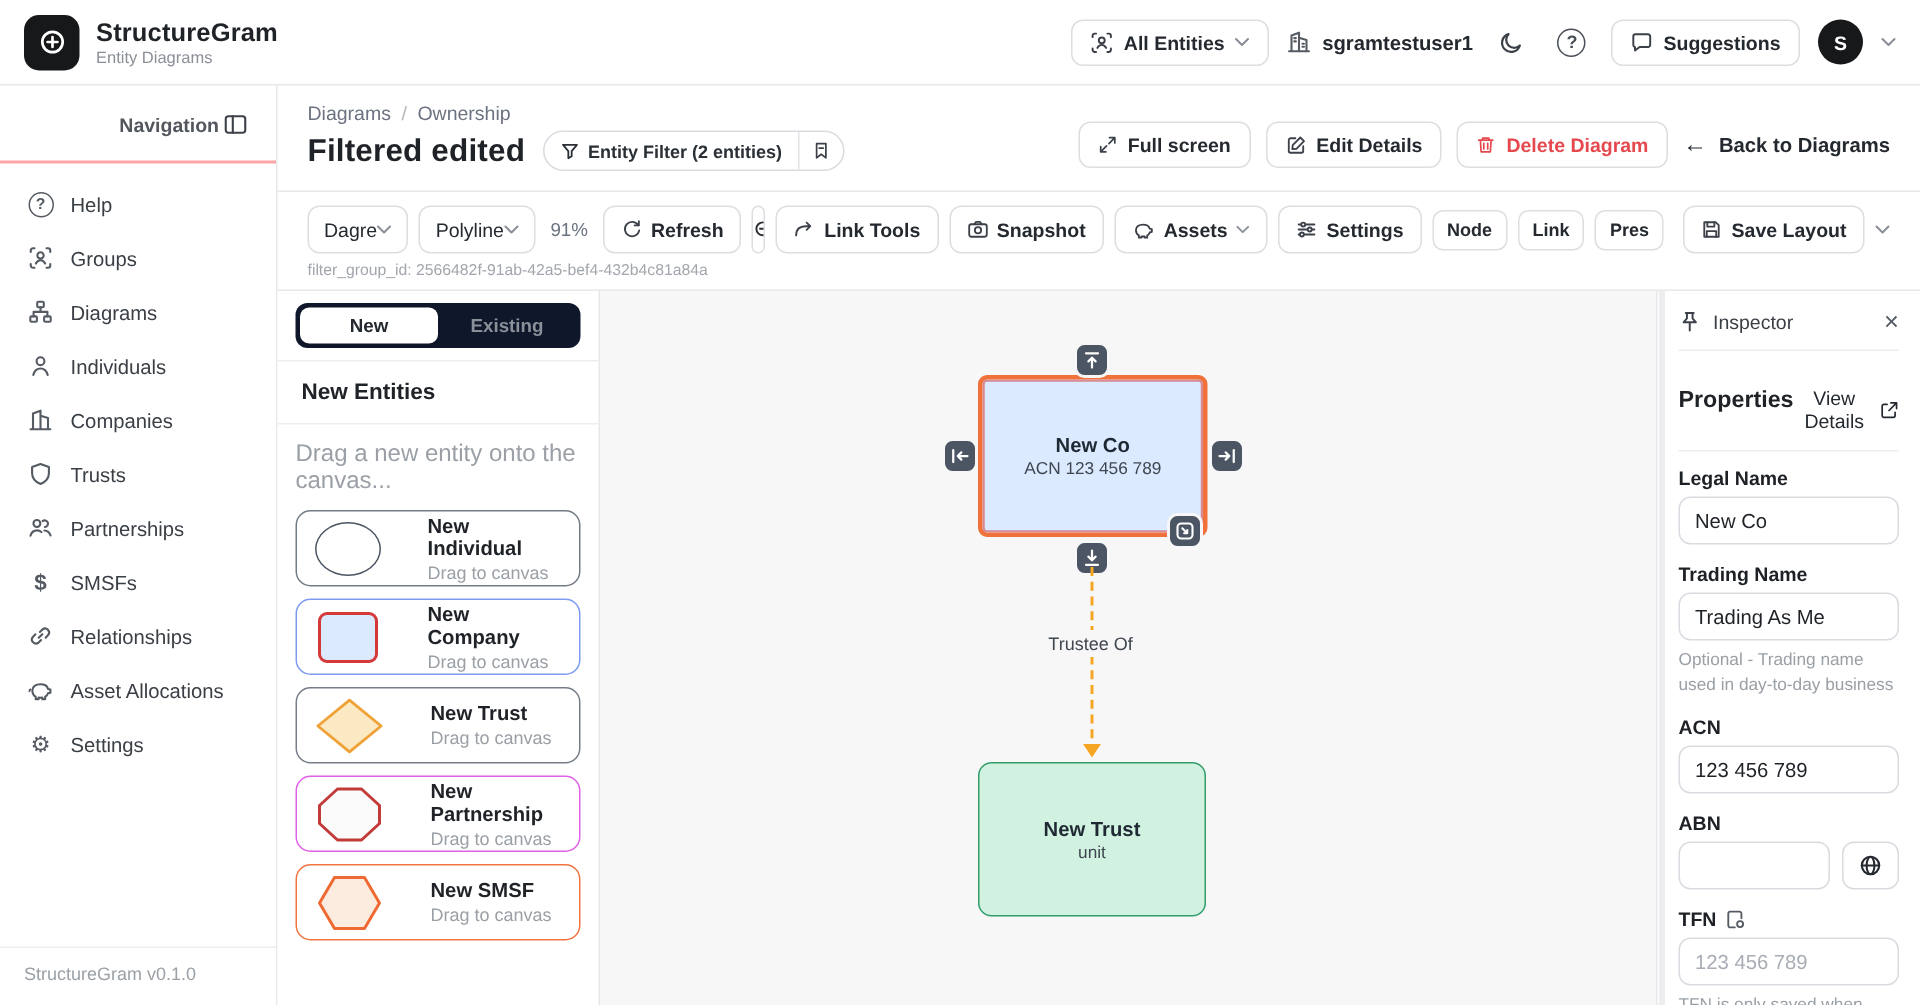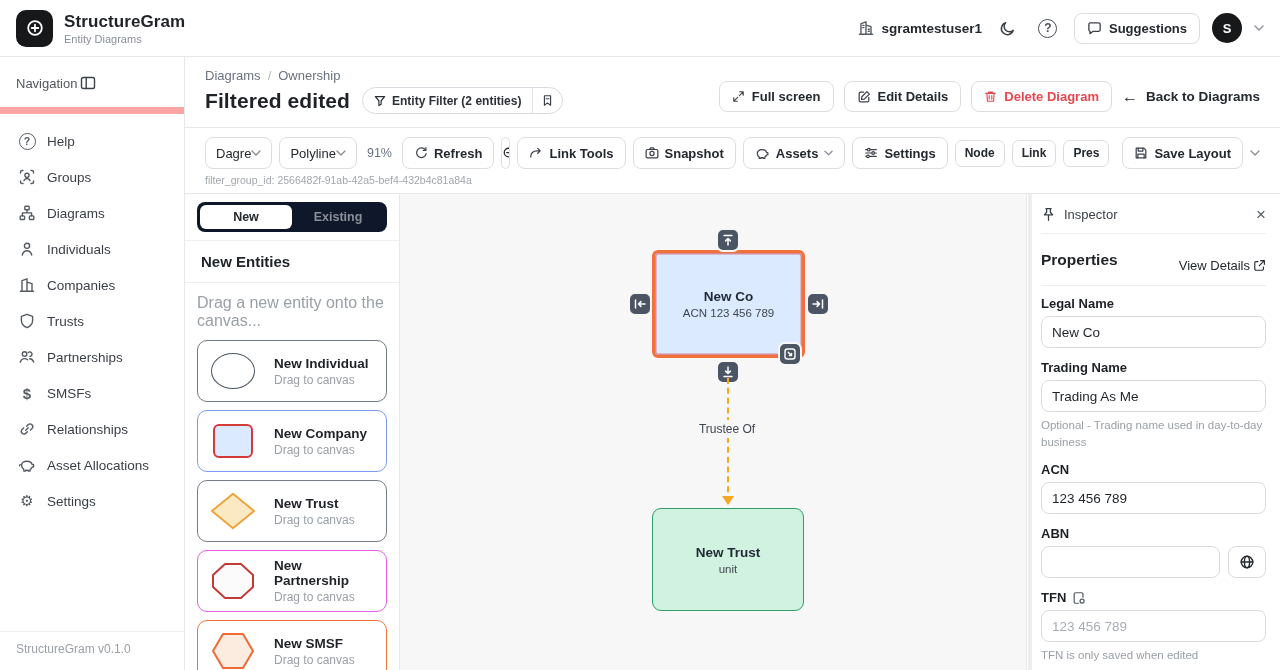--- a/index.html
+++ b/index.html
@@ -21,21 +21,21 @@
   .qcircle { width:19px; height:19px; border:1.4px solid #4a4f57; border-radius:50%; font-size:12px; font-weight:700;
     display:flex; align-items:center; justify-content:center; color:#4a4f57; }
   .userchip { display:flex; align-items:center; gap:7px; font-size:13.5px; font-weight:600; color:#24292f; }
   .avatar { width:30px; height:30px; border-radius:50%; background:#17181a; color:#fff; font-size:13px; font-weight:700;
     display:flex; align-items:center; justify-content:center; }
   .chev { color:#8a8f98; display:inline-flex; }
 
   
   .shell { display:flex; height:613px; }
   .sidebar { width:185px; border-right:1px solid #e7e8ea; display:flex; flex-direction:column; }
-  .side-head { display:flex; align-items:center; justify-content:flex-start; padding:15px 16px 13px; border-bottom:7px solid #fca5a5; }
+  .side-head { display:flex; align-items:center; justify-content:flex-end; padding:15px 16px 13px; border-bottom:2px solid #fca5a5;font-weight:bold; }
   .side-head-label { font-size:13px; color:#52575e; }
   .side-nav { padding-top:9px; flex:1; }
   .side-item { display:flex; align-items:center; gap:11px; height:36px; padding-left:18px; font-size:13.5px; color:#3a3f46; cursor:pointer; }
   .side-item .ic { width:18px; display:flex; justify-content:center; color:#555b63; }
   .side-foot { border-top:1px solid #eceef0; padding:10px 16px 14px; font-size:12px; color:#9aa0a6; }
 
   .main { flex:1; display:flex; flex-direction:column; min-width:0; }
 
   
   .titlebar { padding:11px 20px 13px; border-bottom:1px solid #e7e8ea; display:flex; align-items:flex-end; }
@@ -65,21 +65,21 @@
   .content { display:flex; flex:1; min-height:0; }
 
   .palette { width:215px; border-right:1px solid #e7e8ea; background:#fff; overflow:hidden; display:flex; flex-direction:column; }
   .seg-wrap { padding:8px 12px; border-bottom:1px solid #eceef0; }
   .seg-track { background:#0f172a; border-radius:8px; display:flex; padding:3px; }
   .seg { flex:1; text-align:center; font-size:12.5px; font-weight:600; color:#8a8f98; padding:5px 0; border-radius:6px; cursor:pointer; }
   .seg.active { background:#fff; color:#24292f; box-shadow:0 1px 2px rgba(0,0,0,.08); }
   .pal-heading { font-size:15px; font-weight:700; padding:12px 16px; border-bottom:1px solid #eceef0; }
   .pal-body { padding:11px 12px 0; flex:1; overflow:hidden; }
   .pal-hint { font-size:16px; color:#9aa0a6; margin-bottom:10px; }
-  .pal-card { border:1.5px solid #9aa0a6; border-radius:10px; height:62px; display:flex; align-items:center; gap:18px;
+  .pal-card { border:1.5px solid #9aa0a6; border-radius:10px; height:51px; display:flex; align-items:center; gap:31px;
     padding:0 12px; margin-bottom:8px; background:#fff; cursor:grab; }
   .pal-card .shape { width:46px; display:flex; justify-content:center; }
   .pal-name { font-size:13.5px; font-weight:700; color:#1f2328; }
   .pal-sub { font-size:12px; color:#9aa0a6; margin-top:2px; }
   .c-individual { border-color:#737b85; }
   .c-company { border-color:#7e9bf2; }
   .c-trust { border-color:#767d87; }
   .c-partnership { border-color:#e061e6; }
   .c-smsf { border-color:#ef7440; }
   .sh-ellipse { width:44px; height:36px; border:1.6px solid #4b5563; border-radius:50%; }
@@ -94,21 +94,21 @@
   .node-trust { left:252px; top:314px; width:152px; height:103px; background:#d2f2e1; border:1.6px solid #2f9e68; border-radius:9px; }
   .handle { position:absolute; width:24px; height:24px; background:#4b5563; border:2px solid #f7f7f8; border-radius:7px;
     display:flex; align-items:center; justify-content:center; color:#fff; cursor:pointer; }
   .edge-line { position:absolute; left:327px; top:184px; height:124px; border-left:2px dashed #f5a623; }
   .edge-arrow { position:absolute; left:322px; top:302px; width:0; height:0;
     border-left:6px solid transparent; border-right:6px solid transparent; border-top:9px solid #f5a623; }
   .edge-label { position:absolute; left:327px; top:226px; transform:translateX(-50%); background:#f7f7f8;
     font-size:12px; color:#3f4650; padding:2px 5px; white-space:nowrap; }
 
   
-  .inspector { width:254px; border-left:1px solid #e7e8ea; background:#fff; position:relative; padding:0 14px; overflow:hidden; }
+  .inspector { width:176px; border-left:1px solid #e7e8ea; background:#fff; position:relative; padding:0 14px; overflow:hidden; }
   .insp-scrollbar { position:absolute; left:1px; top:0; bottom:0; width:4px; background:#ededef; }
   .insp-head { display:flex; align-items:center; gap:8px; padding:12px 0 10px; border-bottom:1px solid #eceef0; color:#3c4149; }
   .insp-title { font-size:13px; color:#3a3f46; }
   .insp-close { margin-left:auto; font-size:17px; color:#555b63; line-height:1; }
   .insp-props { display:flex; align-items:center; justify-content:space-between; padding:12px 0; border-bottom:1px solid #eceef0; }
   .props-title { font-size:15.5px; font-weight:700; }
   .viewdetails { display:inline-flex; align-items:center; gap:3px; font-size:13px; color:#24292f;margin-top:12px; }
   .f-label { font-size:13px; font-weight:700; color:#1d2025; margin:12px 0 5px; display:flex; align-items:center; gap:6px; }
   .f-label.first { margin-top:10px; }
   .f-input { width:100%; height:32px; border:1px solid #d9dbe0; border-radius:8px; padding:0 10px; font-size:13.5px;
@@ -130,20 +130,35 @@
           <circle cx="10" cy="10" r="6.8"></circle>
           <path d="M10 6.7v6.6M6.7 10h6.6"></path>
         </svg>
     </div>
     <div>
       <div class="brand-name">StructureGram</div>
       <div class="brand-sub">Entity Diagrams</div>
     </div>
   </div>
   <div class="topbar-right">
+    <button class="btn">
+      <span class="chev" style="color:#3c4149">
+        <svg class="s" width="15" height="15" viewBox="0 0 16 16">
+            <path d="M1.5 4V3A1.5 1.5 0 0 1 3 1.5h1M12 1.5h1A1.5 1.5 0 0 1 14.5 3v1M14.5 12v1a1.5 1.5 0 0 1-1.5 1.5h-1M4 14.5H3A1.5 1.5 0 0 1 1.5 13v-1"></path>
+            <circle cx="8" cy="6.3" r="2.1"></circle>
+            <path d="M4.9 11.7c.7-1.5 1.8-2.2 3.1-2.2s2.4.7 3.1 2.2"></path>
+          </svg>
+      </span>
+      <span>All Entities</span>
+      <span class="chev">
+          <svg class="s" width="10" height="6" viewBox="0 0 10 6">
+            <path d="M1 1l4 4 4-4"></path>
+          </svg>
+        </span>
+    </button>
     <div class="userchip">
       <span style="color:#555b63">
         <svg class="s" width="16" height="16" viewBox="0 0 16 16">
             <path d="M3 14.2V3.6L8 1.8v12.4M8 5.2l5 1.5v7.5M1.4 14.2h13.2M4.8 5.4h1.1M4.8 7.6h1.1M10.3 9.2h1M10.3 11.2h1"></path>
           </svg>
       </span>
       <span>sgramtestuser1</span>
     </div>
     <button class="iconbtn">
       <span>

